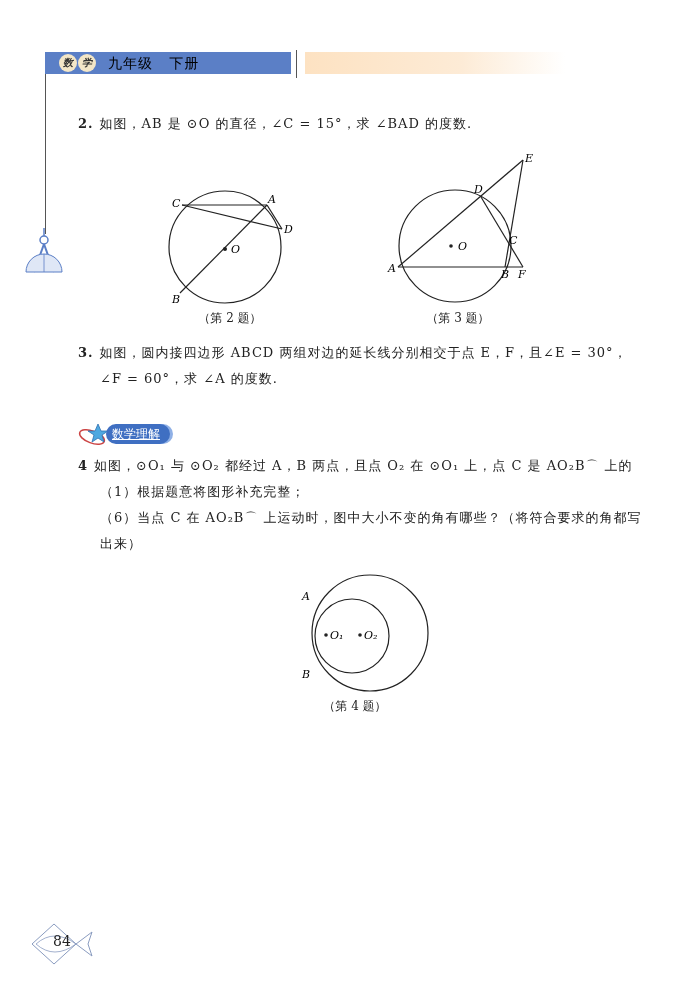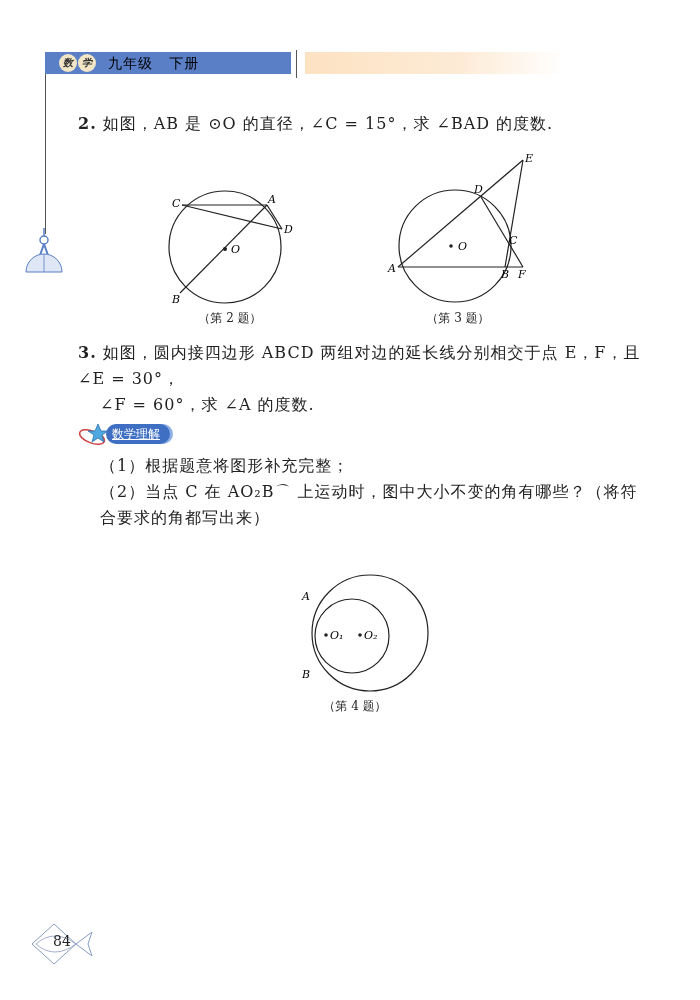--- a/index.html
+++ b/index.html
@@ -9,21 +9,21 @@
   .header-badge { position:absolute; left:14px; top:2px; width:40px; height:18px; }
   .badge-circle { position:absolute; top:0; width:18px; height:18px; border-radius:50%; background:#f3e6c7;
                   font-family:"DejaVu Sans", sans-serif; font-size:10px; font-weight:bold; color:#333;
                   text-align:center; line-height:18px; font-style:italic; }
   .header-title { position:absolute; left:63px; top:2px; color:#000000; font-family:"DejaVu Sans", sans-serif; font-size:14px; line-height:18px; letter-spacing:1px; white-space:pre; }
   .header-divider { position:absolute; left:296px; top:50px; width:1px; height:28px; background:#555; }
   .header-band { position:absolute; left:305px; top:52px; width:260px; height:22px;
                  background:linear-gradient(to right, #fde2c2 0%, #fdebd6 60%, #ffffff 100%); }
   .left-rule { position:absolute; left:45px; top:74px; width:1px; height:160px; background:#555; }
   .compass-icon { position:absolute; left:22px; top:228px; width:44px; height:50px; }
-  .q { position:absolute; left:78px; font-size:16px; line-height:26px; letter-spacing:1px; width:570px; }
+  .q { position:absolute; left:78px; font-size:13px; line-height:26px; letter-spacing:1px; width:570px; }
   .q .num { font-weight:bold; margin-right:6px; }
   .indent { padding-left:22px; }
   .fig { position:absolute; }
   .caption { position:absolute; font-size:12px; text-align:center; }
   .section-badge { position:absolute; left:78px; top:423px; width:110px; height:22px; }
   .section-pill { position:absolute; left:28px; top:1px; height:20px; padding:0 10px 0 6px; border-radius:10px;
                   background:#3f6fc2; color:#fff; font-family:"DejaVu Sans", sans-serif; font-size:12px; line-height:20px;
                   box-shadow:3px 0 0 #8fb0e6;text-decoration:underline; }
   .page-num-wrap { position:absolute; left:30px; top:920px; width:70px; height:48px; }
   .page-num { position:absolute; left:20px; top:13px; width:24px; text-align:center; font-size:14px; }
@@ -94,22 +94,23 @@
 
 <div class="section-badge">
   <svg style="position:absolute;left:0;top:0" width="34" height="24" viewBox="0 0 34 24">
     <ellipse cx="14" cy="14" rx="13" ry="6" fill="none" stroke="#c44" stroke-width="1.5" transform="rotate(20 14 14)"></ellipse>
     <polygon points="20,1 23,8 30,8 24,12 26,19 20,15 14,19 16,12 10,8 17,8" fill="#4fa8e0" stroke="#2d6fb0" stroke-width="0.8"></polygon>
   </svg>
   <span class="section-pill">数学理解</span>
 </div>
 
 <div class="q" style="top:453px">
+  <div><span class="num">4</span><span>如图，⊙O₁ 与 ⊙O₂ 都经过 A，B 两点，且点 O₂ 在 ⊙O₁ 上，点 C 是 AO₂B⌒ 上的</span></div>
   <div class="indent">（1）根据题意将图形补充完整；</div>
-  <div class="indent">（2）当点 C 在 AO₂B⌒ 上运动时，图中大小不变的角有哪些？（将符合要求的角都写出来）</div>
+  <div class="indent">（6）当点 C 在 AO₂B⌒ 上运动时，图中大小不变的角有哪些？（将符合要求的角都写出来）</div>
 </div>
 
 <svg class="fig" style="left:280px;top:570px" width="150" height="130">
   <circle cx="72" cy="66" r="37" fill="none" stroke="#222" stroke-width="1.2"></circle>
   <circle cx="80" cy="53" r="58" fill="none" stroke="#222" stroke-width="1.2" transform="translate(10 10)"></circle>
   <circle cx="46" cy="65" r="1.8" fill="#222"></circle>
   <circle cx="80" cy="65" r="1.8" fill="#222"></circle>
   <text x="22" y="30" font-size="11" font-style="italic" font-family="DejaVu Serif, serif">A</text>
   <text x="22" y="108" font-size="11" font-style="italic" font-family="DejaVu Serif, serif">B</text>
   <text x="50" y="69" font-size="11" font-style="italic" font-family="DejaVu Serif, serif">O₁</text>

